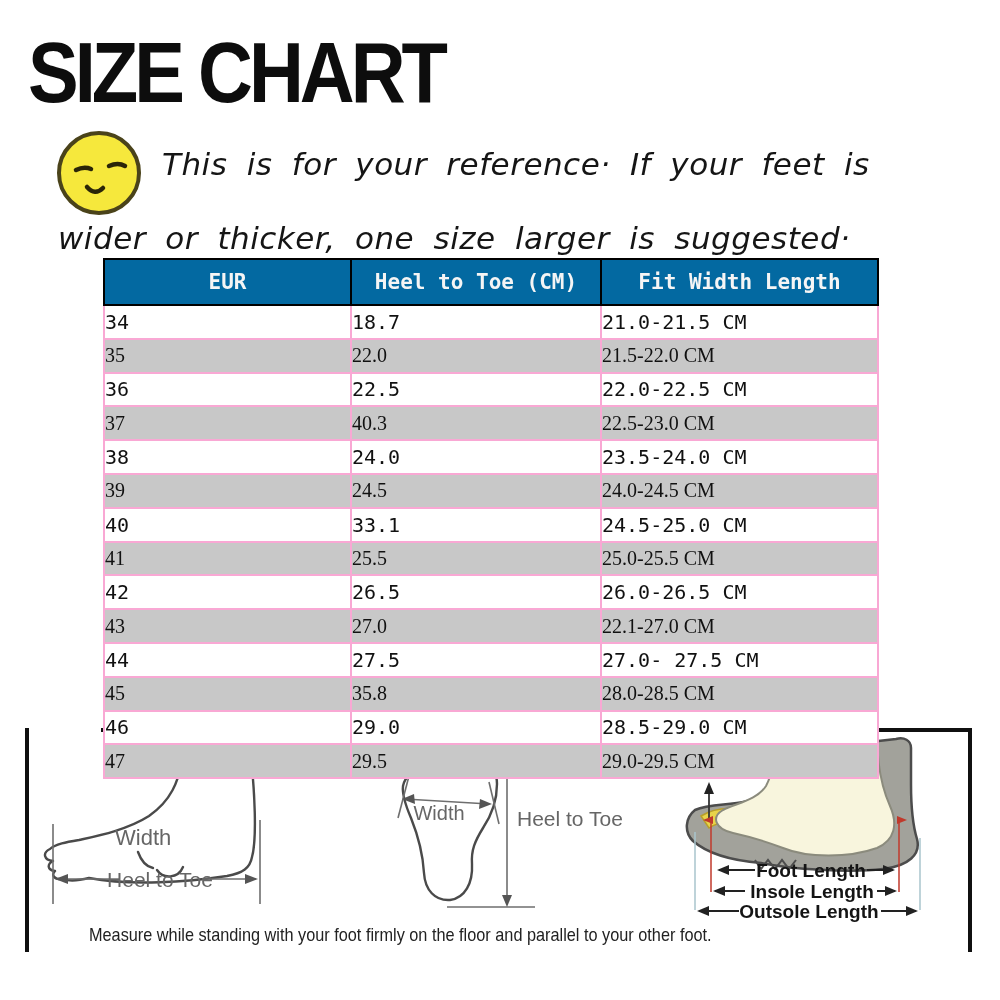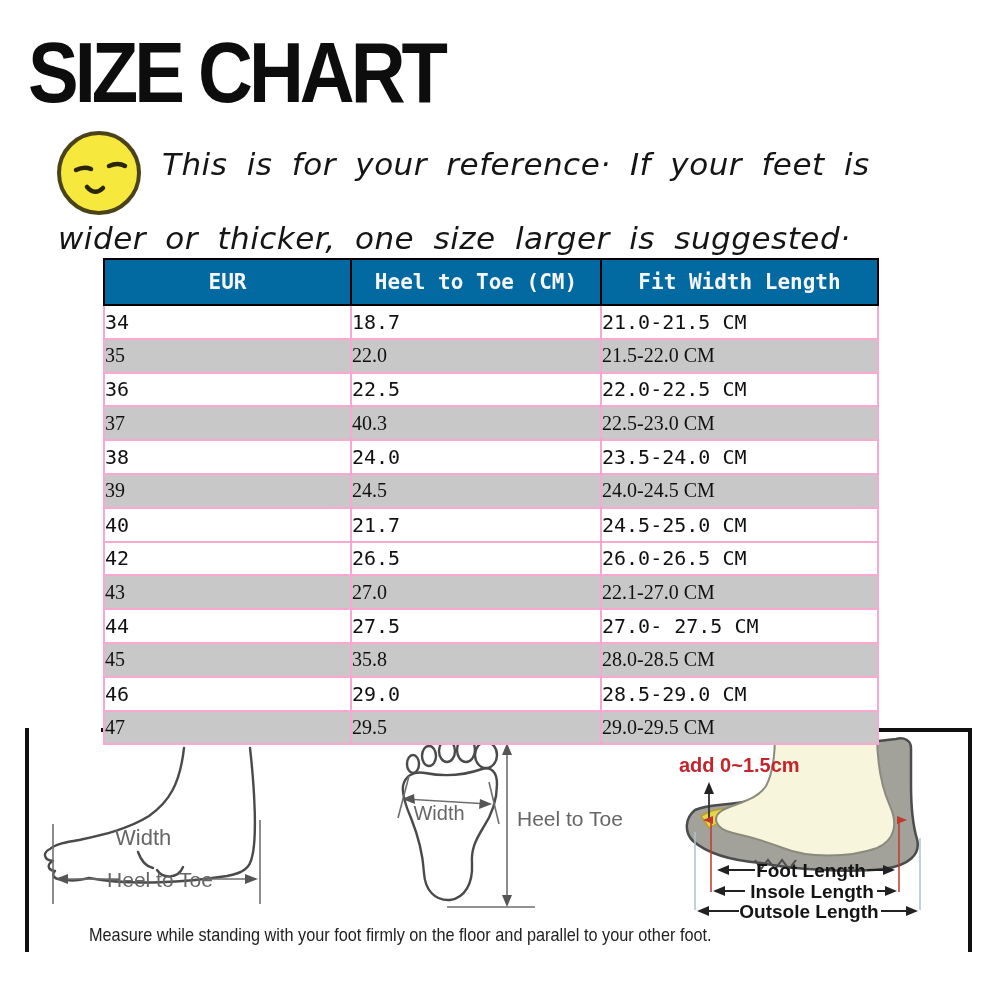--- a/index.html
+++ b/index.html
@@ -104,22 +104,27 @@
           <td>24.0</td>
           <td>23.5-24.0 CM</td>
         </tr>
         <tr class="alt">
           <td>39</td>
           <td>24.5</td>
           <td>24.0-24.5 CM</td>
         </tr>
         <tr>
           <td>40</td>
-          <td>21.7</td>
+          <td>33.1</td>
           <td>24.5-25.0 CM</td>
+        </tr>
+        <tr class="alt">
+          <td>41</td>
+          <td>25.5</td>
+          <td>25.0-25.5 CM</td>
         </tr>
         <tr>
           <td>42</td>
           <td>26.5</td>
           <td>26.0-26.5 CM</td>
         </tr>
         <tr class="alt">
           <td>43</td>
           <td>27.0</td>
           <td>22.1-27.0 CM</td>

